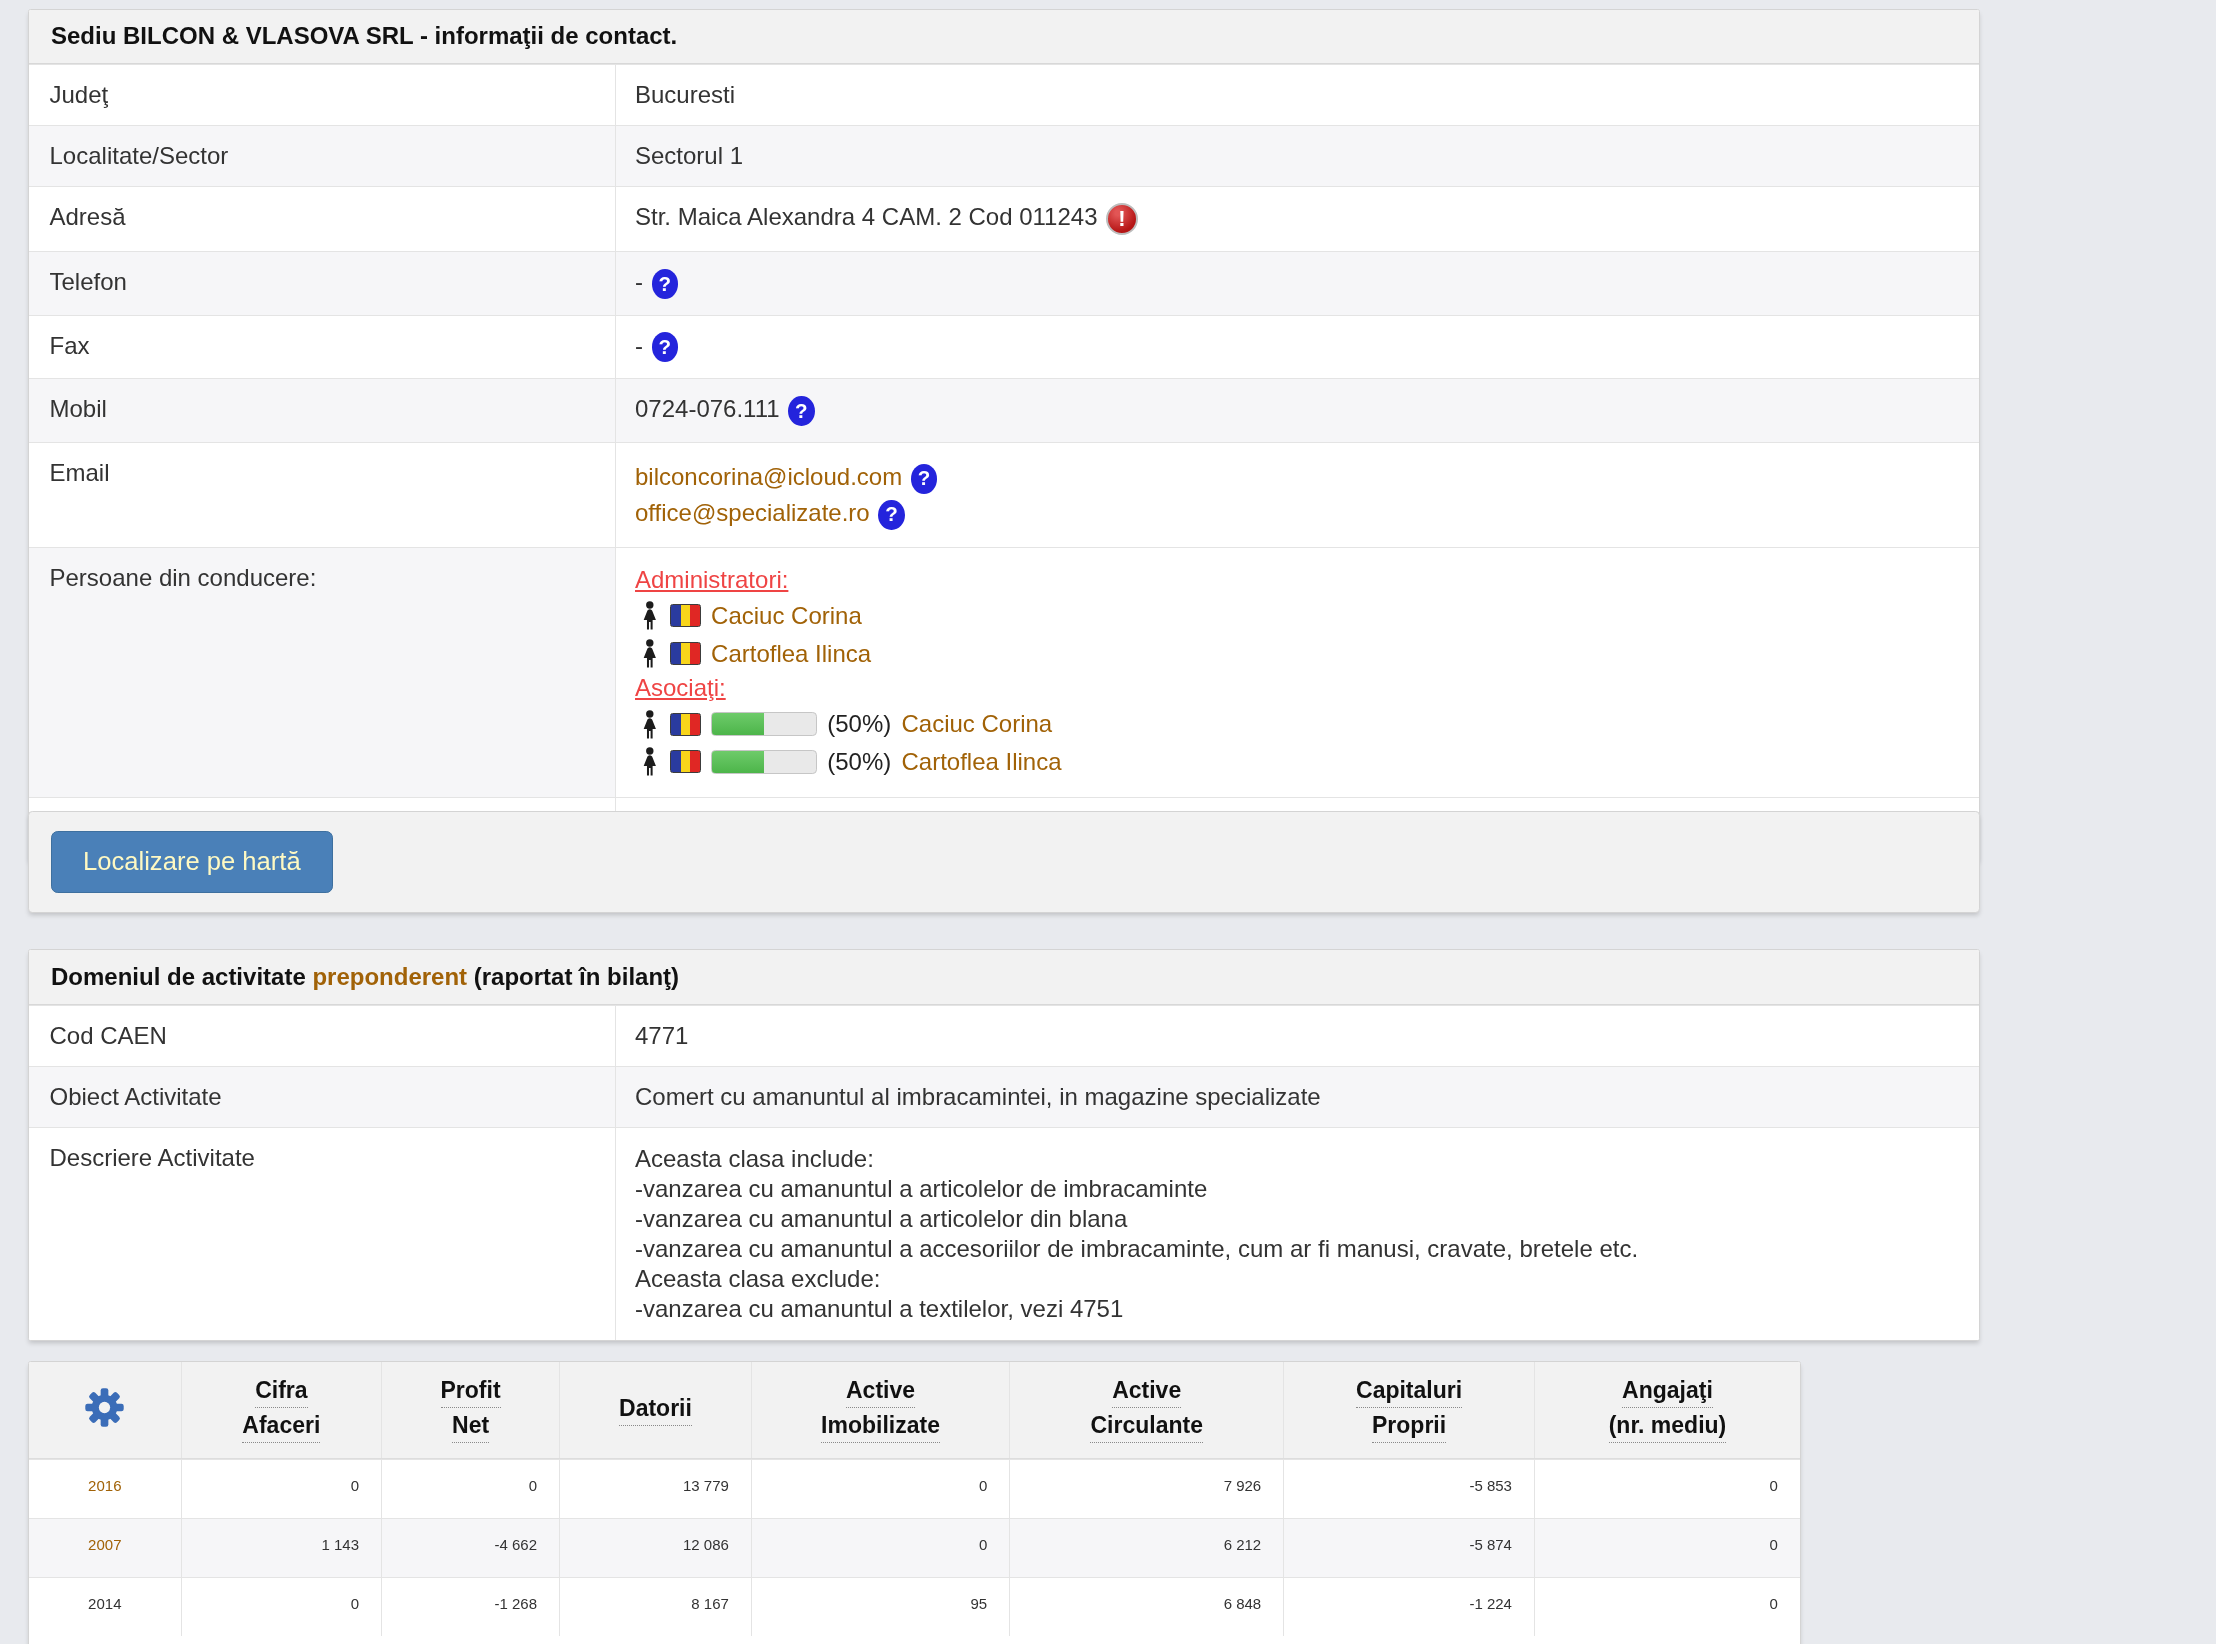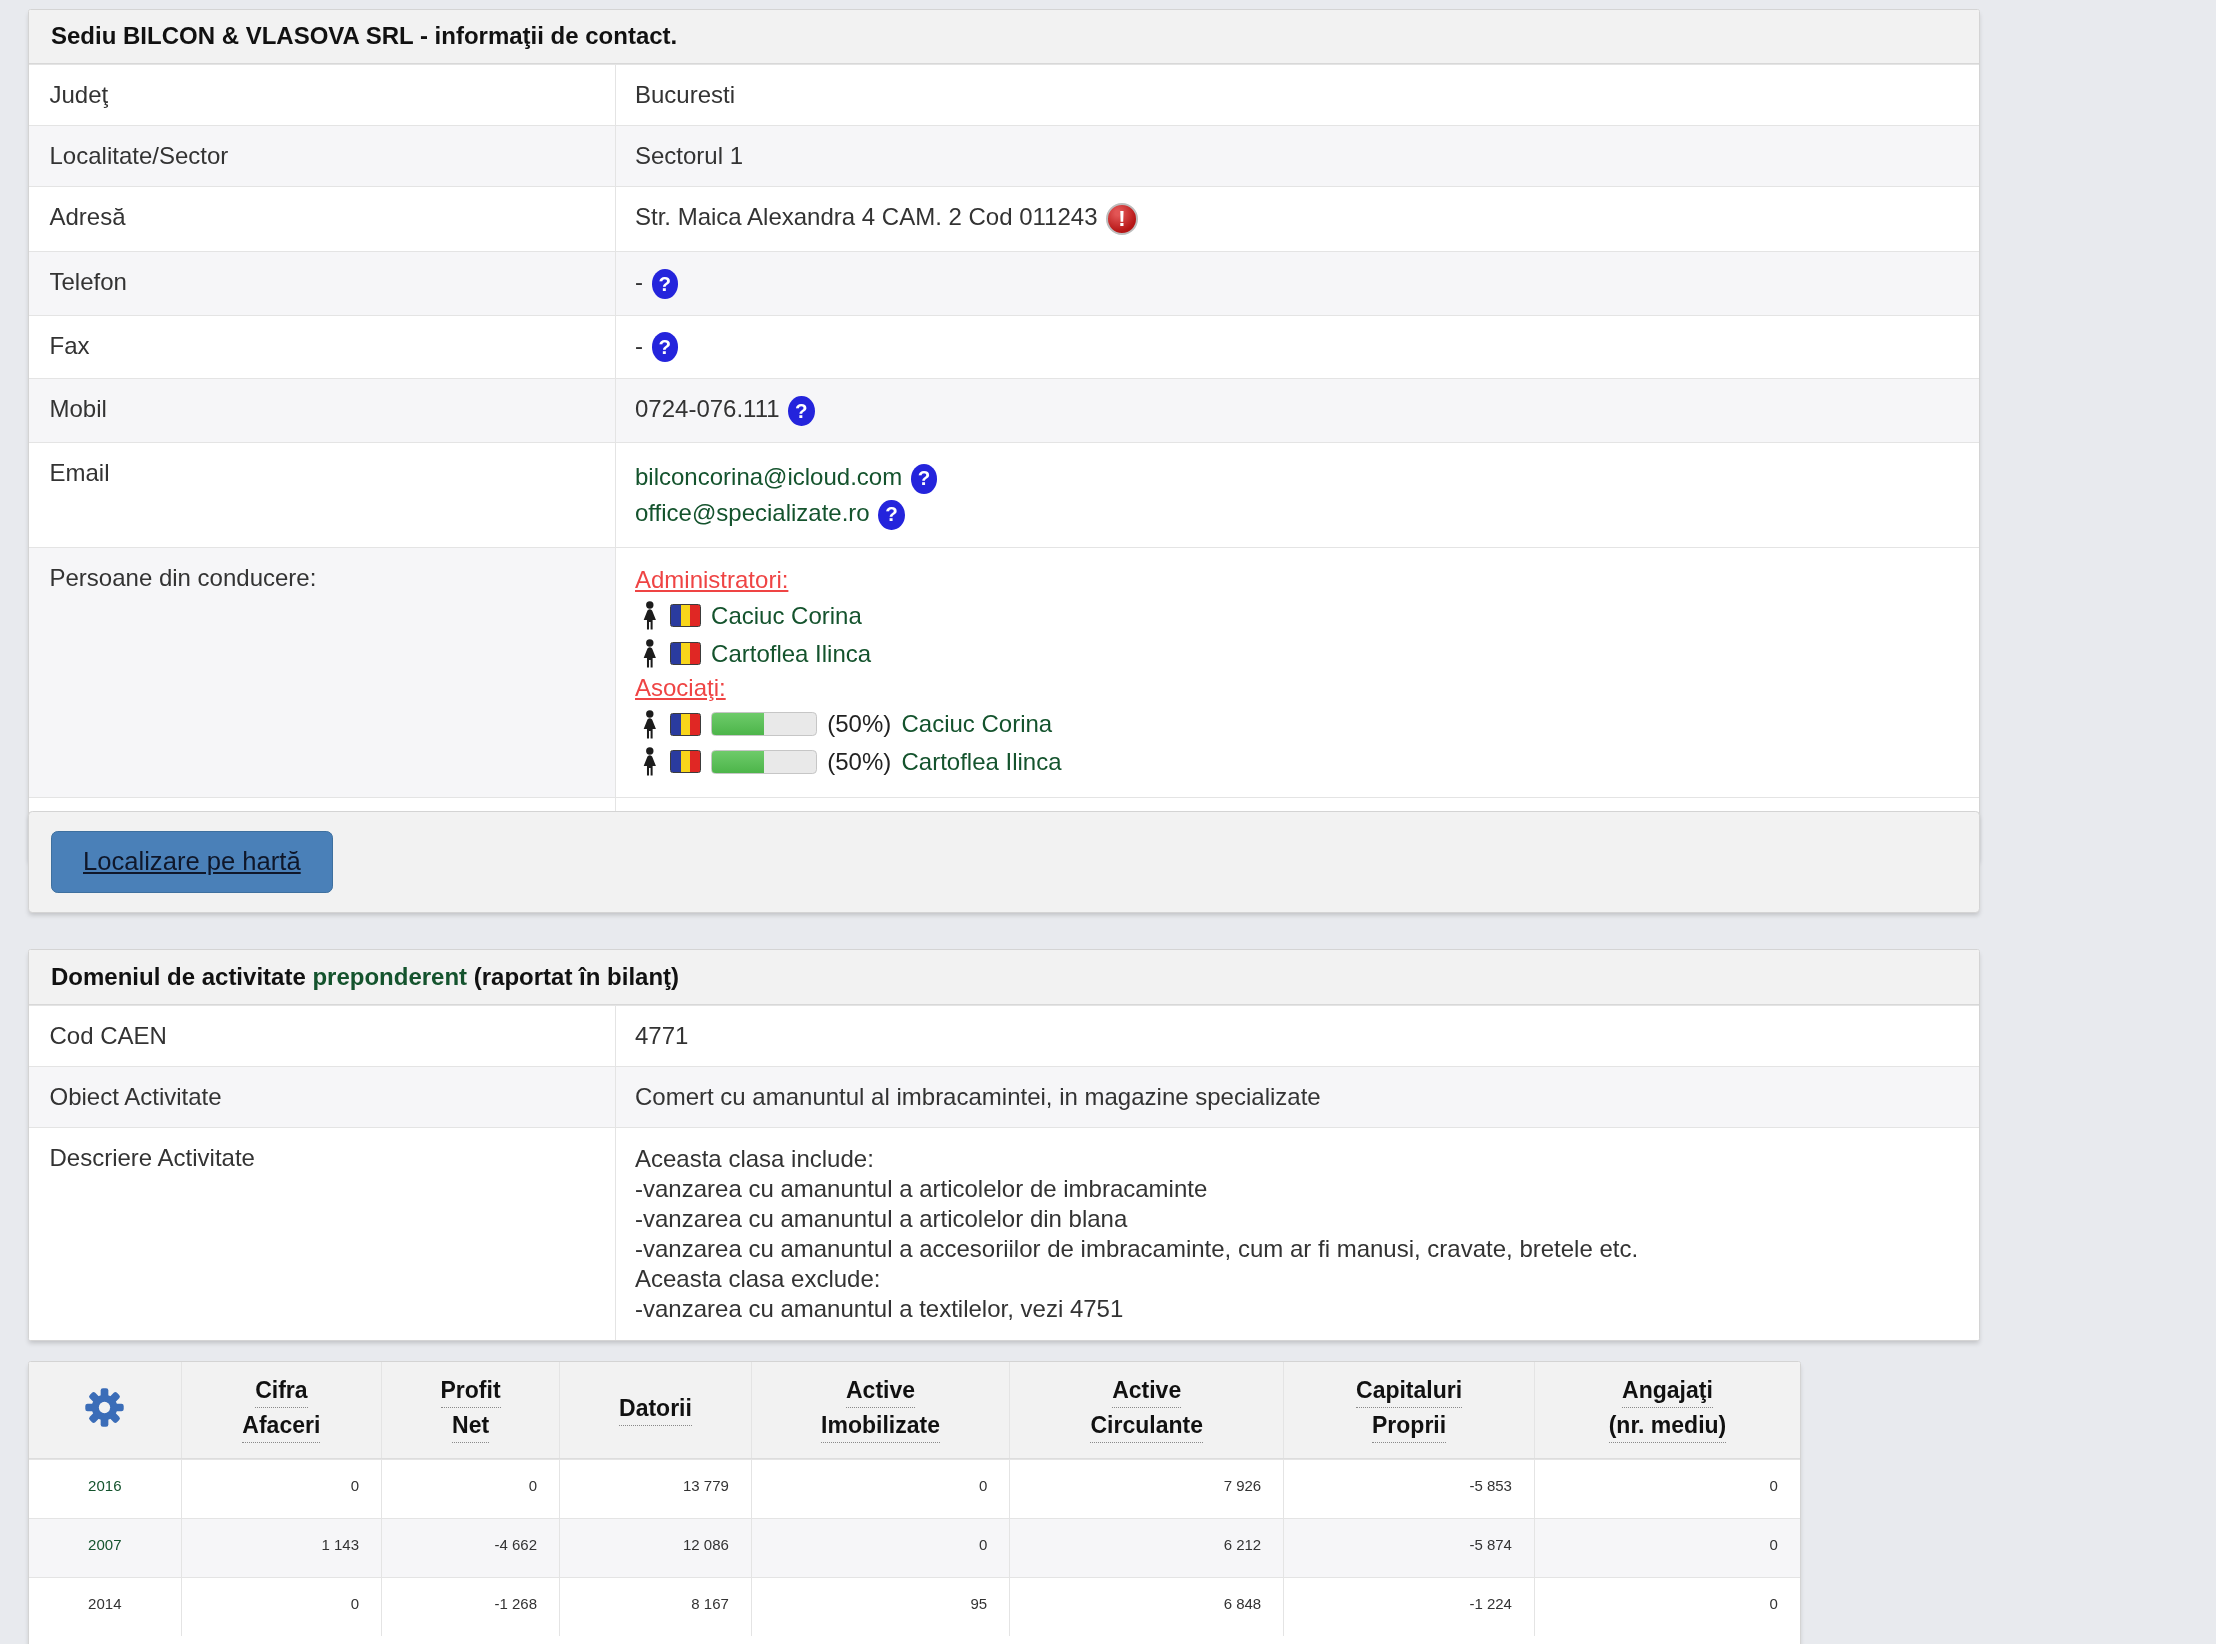--- a/index.html
+++ b/index.html
@@ -23,21 +23,21 @@
   }
   .crow { display:flex; border-top:0.9px solid #e4e4e4; background:#fff; }
   .crow:first-of-type { border-top:none; }
   .crow.alt { background:#f6f6f8; }
   .crow .lbl {
     width:587px; flex:0 0 587px; padding:16px 20.5px;
     border-right:0.9px solid #e4e4e4; color:#333;
   }
   .crow .val { flex:1; padding:16px 19px; color:#333; }
   .crow .val.force-white { background:#fff; }
-  a.lnk { color:#14532d; text-decoration:none; cursor:pointer; }
+  a.lnk { color:#a16207; text-decoration:none; cursor:pointer; }
   .help-icon {
     display:inline-flex; width:26.5px; height:30px; border-radius:50%;
     background:#2424dc; color:#fff; font-weight:bold; font-size:20.5px;
     align-items:center; justify-content:center; margin-left:8.5px;
     vertical-align:middle; line-height:1;
   }
   .warn-icon {
     display:inline-flex; width:32px; height:32px; border-radius:50%;
     background:radial-gradient(circle at 35% 28%, #e25555 10%, #b51515 70%);
     border:2.6px solid #bdbdbd; color:#fff; font-weight:bold; font-size:22px;
@@ -52,22 +52,22 @@
     background:linear-gradient(90deg,#2a3b9f 0 33.4%,#f8d51a 33.4% 66.7%,#e02724 66.7% 100%);
   }
   .bar {
     position:relative; width:106px; height:24px; background:#e9e9e9;
     border:0.9px solid #c6c6c6; border-radius:4.3px; overflow:hidden;
   }
   .bar-fill { position:absolute; left:0; top:0; bottom:0; background:linear-gradient(#6ecb6a,#4db54a); }
   .pct { color:#222; }
   .map-panel { background:#f2f2f2; border-radius:4.3px; padding:19px 22px; }
   .map-btn {
-    display:inline-block; background:#4a80b8; color:#0f172a; font-size:25.6px;
-    padding:15.4px 31px; border:0.9px solid #3e709f; border-radius:6.8px; cursor:pointer;text-decoration:underline;
+    display:inline-block; background:#4a80b8; color:#fef9c3; font-size:25.6px;
+    padding:15.4px 31px; border:0.9px solid #3e709f; border-radius:6.8px; cursor:pointer;
   }
   .act-title-link { color:#2b6fd0; font-weight:bold; }
   .desc-line { line-height:30px; }
   
   .ftable { width:100%; }
   .frow { display:grid; grid-template-columns:8.56% 11.32% 10.05% 10.83% 14.59% 15.47% 14.16% 15.02%; }
   .frow > div { border-left:0.9px solid #e4e4e4; }
   .frow > div:first-child { border-left:none; }
   .fhead { background:#f2f2f2; border-bottom:0.9px solid #ddd; }
   .fhead > div {

